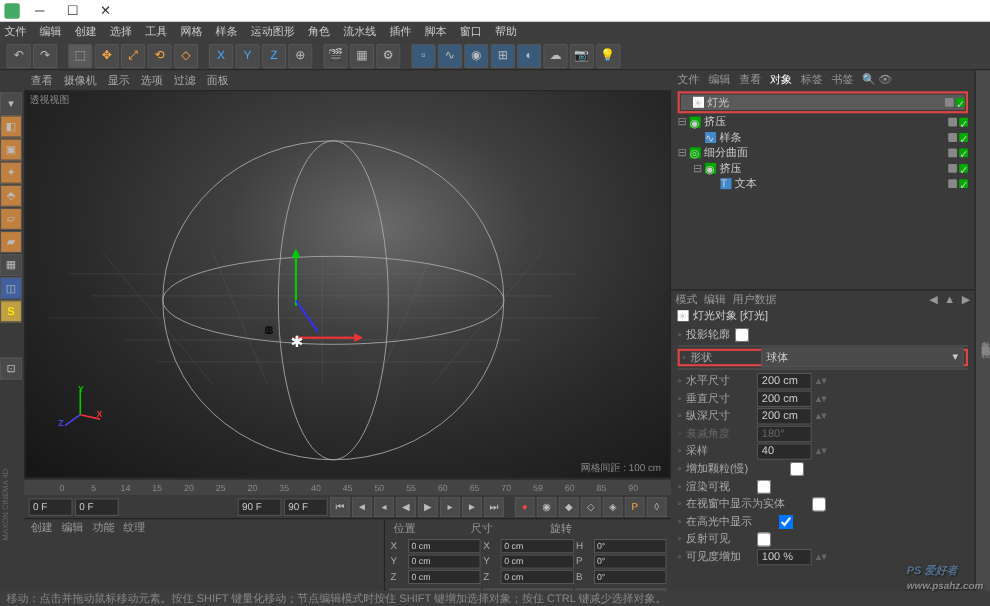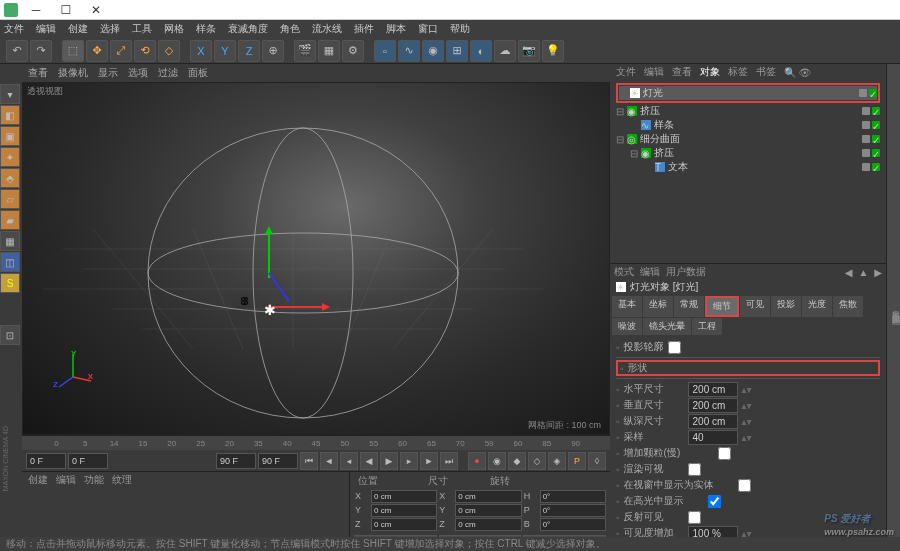--- a/index.html
+++ b/index.html
@@ -107,21 +107,21 @@
 </div>
 
 <div class="menubar">
   <span>文件</span>
   <span>编辑</span>
   <span>创建</span>
   <span>选择</span>
   <span>工具</span>
   <span>网格</span>
   <span>样条</span>
-  <span>衰减角度</span>
+  <span>运动图形</span>
   <span>角色</span>
   <span>流水线</span>
   <span>插件</span>
   <span>脚本</span>
   <span>窗口</span>
   <span>帮助</span>
 </div>
 
 <div class="toolbar">
   <div class="tbtn">↶</div>
@@ -267,21 +267,21 @@
           <span>创建</span>
           <span>编辑</span>
           <span>功能</span>
           <span>纹理</span>
         </div>
       </div>
       <div class="coordpanel">
         <div class="coordtabs">
           <span>位置</span>
           <span style="margin-left:40px">尺寸</span>
-          <span style="margin-left:32px">旋转</span>
+          <span style="margin-left:42px">旋转</span>
         </div>
         <div class="coordgrid">
           <div class="lbl">X</div>
             <div class="val">0 cm</div>
           <div class="lbl">X</div>
             <div class="val">0 cm</div>
           <div class="lbl">H</div>
             <div class="val">0°</div>
           <div class="lbl">Y</div>
             <div class="val">0 cm</div>
@@ -386,43 +386,31 @@
           <span>编辑</span>
           <span>用户数据</span>
           <span style="margin-left:auto">◀</span>
           <span>▲</span>
           <span>▶</span>
         </div>
         <div class="attrtitle">
           <span style="width:10px;height:10px;background:#fff;display:inline-block">☀</span>
           <span>灯光对象 [灯光]</span>
         </div>
-        <div class="attrsubtabs">
-          <div>基本</div>
-          <div>坐标</div>
-          <div>常规</div>
-          <div class="active hl">细节</div>
-          <div>可见</div>
-          <div>投影</div>
-          <div>光度</div>
-          <div>焦散</div>
-          <div>噪波</div>
-          <div>镜头光晕</div>
-          <div>工程</div>
-        </div>
         <div class="attrrows">
           <div class="attrrow">
               <span style="color:#888">◦</span>
               <span>投影轮廓</span>
               <input type="checkbox" style="">
             </div>
           <div class="divline"></div>
           <div class="attrrow redborder">
             <span style="color:#888">◦</span>
               <span class="albl">形状</span>
+            <div class="adrop">球体</div>
           </div>
           <div class="divline"></div>
           <div class="attrrow">
               <span style="color:#888">◦</span>
               <span class="albl">水平尺寸</span>
               <div class="aval">200 cm</div>
               <span style="color:#666">▴▾</span>
             </div>
           <div class="attrrow">
               <span style="color:#888">◦</span>
@@ -430,20 +418,25 @@
               <div class="aval">200 cm</div>
               <span style="color:#666">▴▾</span>
             </div>
           <div class="attrrow">
               <span style="color:#888">◦</span>
               <span class="albl">纵深尺寸</span>
               <div class="aval">200 cm</div>
               <span style="color:#666">▴▾</span>
             </div>
           <div class="attrrow">
+              <span style="color:#666">◦</span>
+              <span class="albl" style="color:#666">衰减角度</span>
+              <div class="aval" style="color:#666">180°</div>
+            </div>
+          <div class="attrrow">
               <span style="color:#888">◦</span>
               <span class="albl">采样</span>
               <div class="aval">40</div>
               <span style="color:#666">▴▾</span>
             </div>
           <div class="attrrow">
               <span style="color:#888">◦</span>
               <span class="albl" style="width:90px">增加颗粒(慢)</span>
               <input type="checkbox" style="">
             </div>

